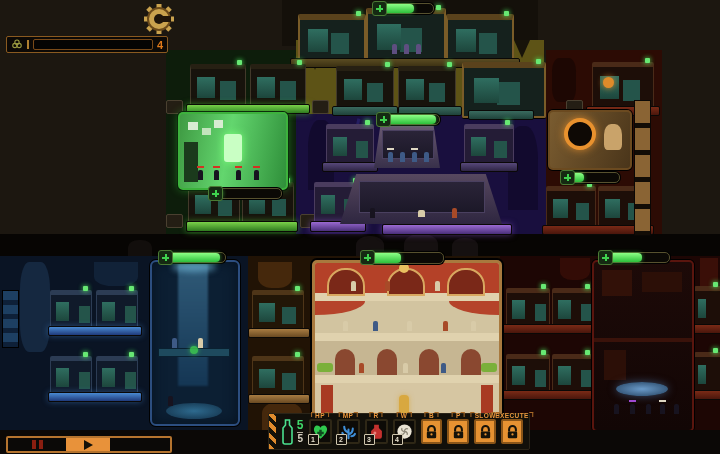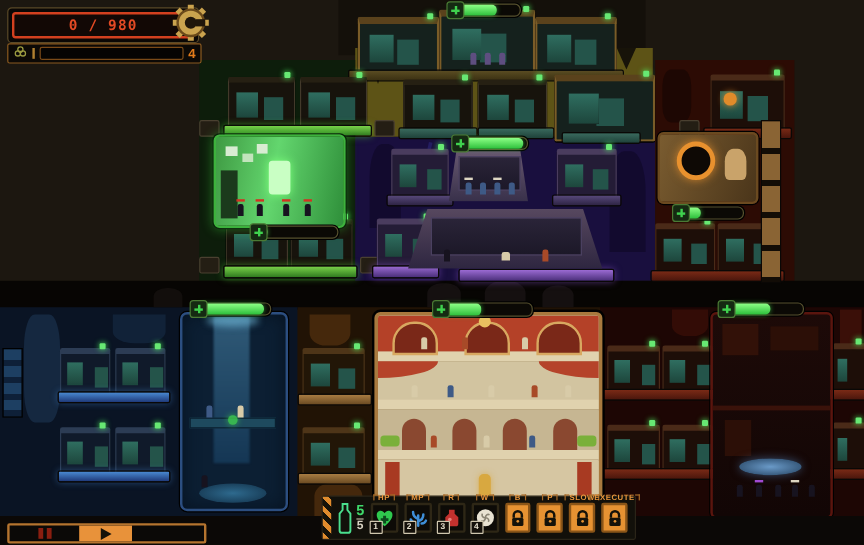--- a/index.html
+++ b/index.html
@@ -354,25 +354,20 @@
         <i class="mb white"></i>
       </span>
     <span class="fig dark" style="left:80px;top:142px;"></span>
   </div>
 
   <div class="rm redz" style="left:694px;top:286px;width:26px;height:38px;"></div>
   <div class="plat red" style="left:690px;top:324px;width:30px;"></div>
   <div class="rm redz" style="left:694px;top:352px;width:26px;height:38px;"></div>
   <div class="plat red" style="left:690px;top:390px;width:30px;"></div>
 
-  <div id="hud1">
-    <div class="inner">
-      <span class="txt">0 / 980</span>
-    </div>
-  </div>
   <div id="gear">
     <svg width="38" height="38" viewBox="0 0 38 38">
       <g stroke="#caa34e" stroke-width="5">
         <line x1="19" y1="4" x2="19" y2="34"></line>
           <line x1="4" y1="19" x2="34" y2="19"></line>
         <line x1="8" y1="8" x2="30" y2="30"></line>
           <line x1="30" y1="8" x2="8" y2="30"></line>
       </g>
       <circle cx="19" cy="19" r="11" fill="#caa34e" stroke="#6b4a1a" stroke-width="2"></circle>
       <circle cx="19" cy="19" r="5" fill="#20160a"></circle>

